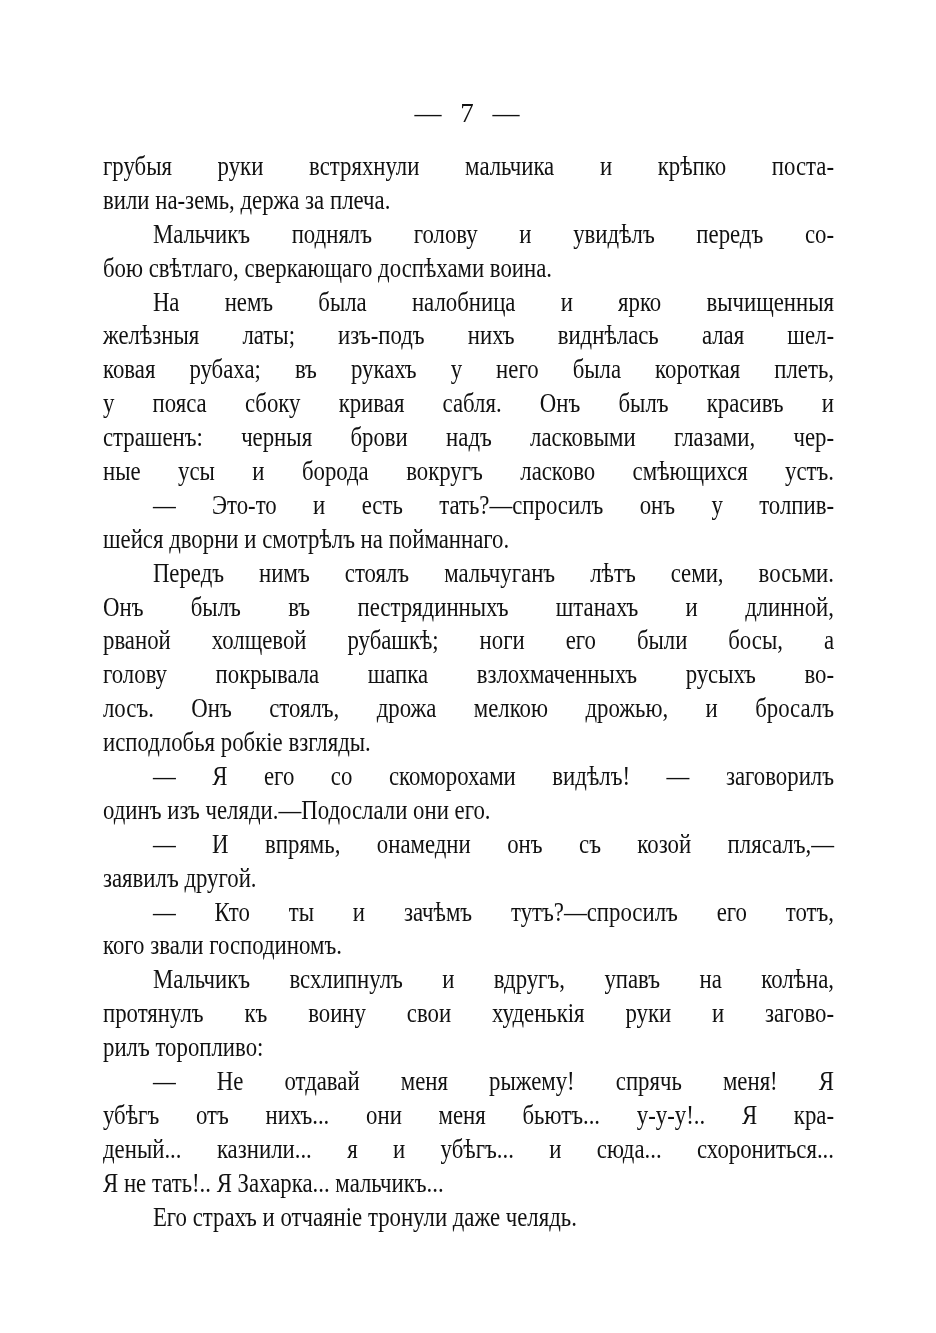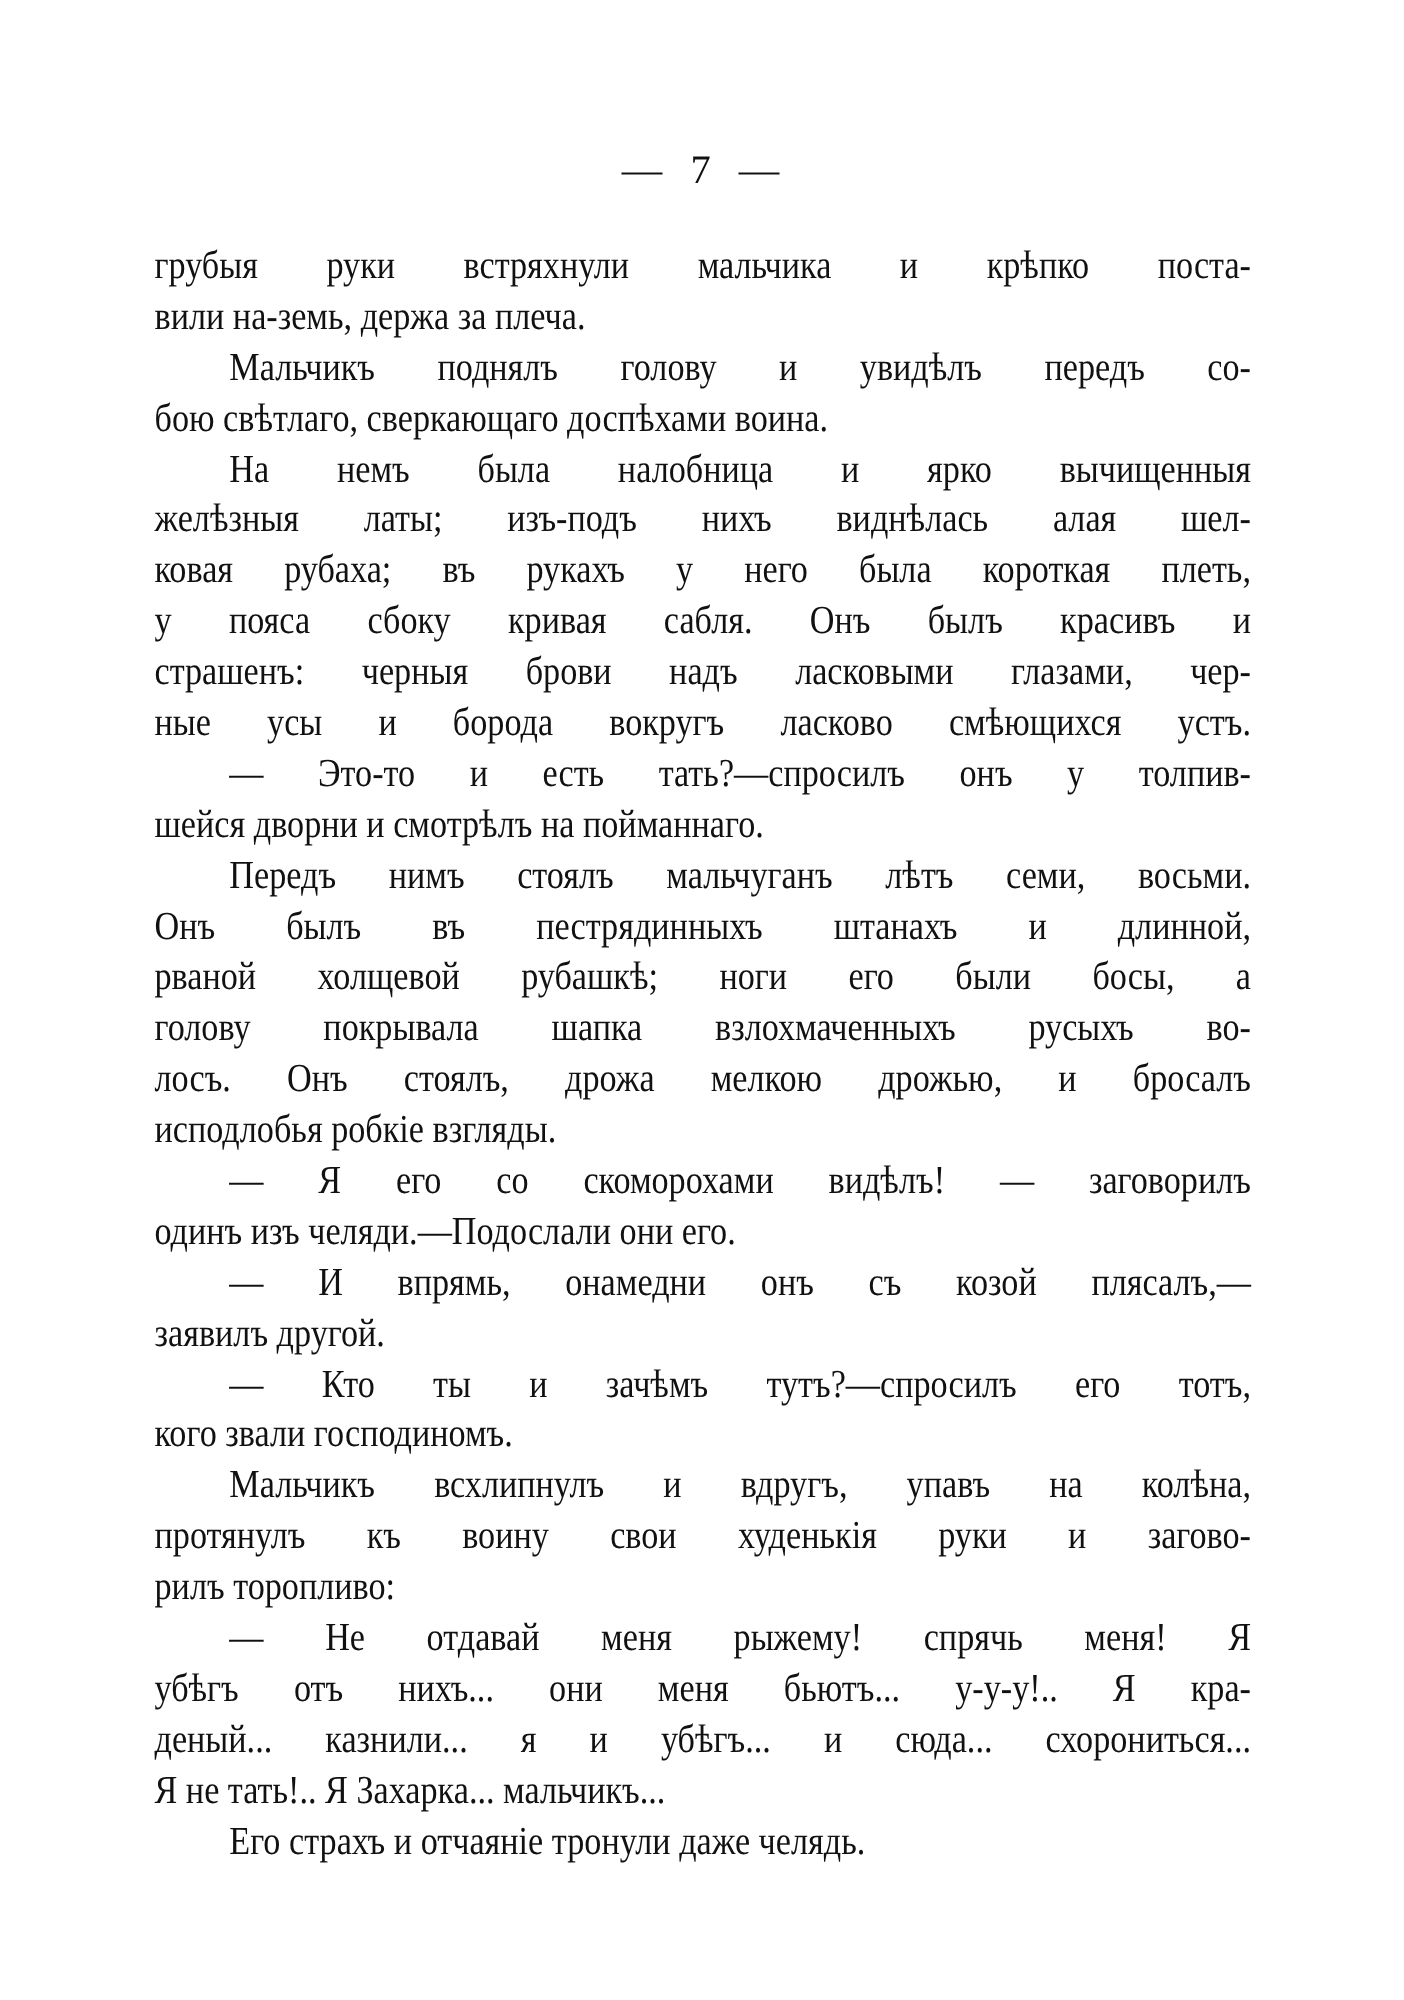--- a/index.html
+++ b/index.html
@@ -21,21 +21,21 @@
       left: 0;
       width: 936px;
       text-align: center;
       font-size: 27px;
       letter-spacing: 6px;
       margin-left: 2px;
     }
     .text-block {
       position: absolute;
       left: 103px;
-      top: 160px;
+      top: 150px;
       width: 731px;
     }
     .line {
       display: block;
       height: 33.9px;
       line-height: 33.9px;
       font-size: 26.5px;
       white-space: nowrap;
       text-align: justify;
       text-align-last: justify;

